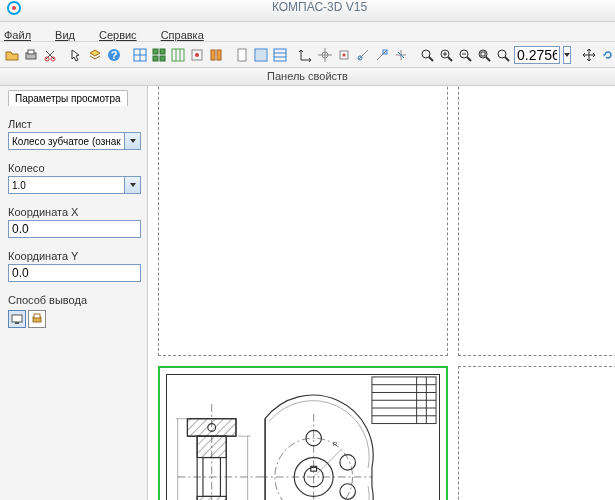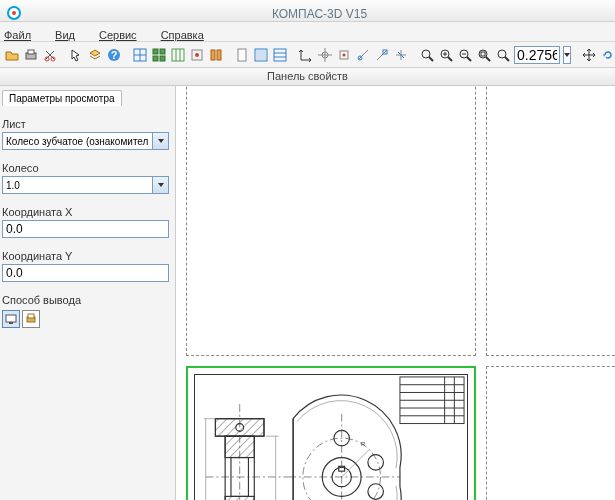--- a/index.html
+++ b/index.html
@@ -1,36 +1,36 @@
 <!DOCTYPE html>
 <html><head>
 <meta charset="utf-8">
 <style>
 * { box-sizing: border-box; margin: 0; padding: 0; font-family: Tahoma, sans-serif; font-size: 11px; }
 body { width: 615px; height: 500px; background: #fff; color: #000; overflow: hidden; position: relative; }
 
-.titlebar { height: 22px; background: linear-gradient(#fdfdfd,#eaeaea); border-bottom: 1px solid #d0d0d0; display: flex; align-items: flex-end; padding: 0 6px; }
+.titlebar { height: 22px; background: linear-gradient(#fdfdfd,#eaeaea); border-bottom: 1px solid #d0d0d0; display: flex; align-items: flex-start; padding: 0 6px; }
 .titlebar .app-icon { width: 16px; height: 16px; margin-right: 8px; display:flex; align-items:center; justify-content:center;}
 .titlebar .title { flex: 1; text-align: center; color: #678; font-size: 12px; }
 
 .menubar { height: 20px; display: flex; align-items: flex-end; padding: 0 4px; gap: 24px; background: #f4f4f4; border-bottom: 1px solid #d8d8d8; }
 .menubar span { color: #333; cursor: default; }
 .menubar span u { text-decoration: underline; }
 
 .toolbar { height: 26px; background: #f4f4f4; border-bottom: 1px solid #d0d0d0; display: flex; align-items: center; padding: 0 4px; gap: 3px; }
 .tbtn { width: 20px; height: 20px; border: 1px solid transparent; display:flex; align-items:center; justify-content:center; border-radius:2px;}
 .tsep { width:1px; height:18px; background:#ccc; margin:0 2px;}
 .tinput { width:46px; height:18px; border:1px solid #7a9ac0; background:#fff; font-size:14px; padding:0 2px; text-align:right;}
 .tcombo { width:14px; height:18px; border:1px solid #7a9ac0; background:#fff; display:flex; align-items:center; justify-content:center;}
 .arrow-down { width:0;height:0;border-left:3px solid transparent;border-right:3px solid transparent;border-top:4px solid #333;}
 
 .panelbar { height: 18px; background: linear-gradient(#f9f9f9,#e8e8e8); border-bottom: 1px solid #ccc; padding: 2px 6px; color:#444;text-align:center;}
 
 .workarea { display:flex; height: calc(500px - 22px - 20px - 26px - 18px); }
-.side { width: 176px; background:#f4f4f4; border-right:1px solid #ccc; padding:4px 6px 0 2px; }
+.side { width: 148px; background:#f4f4f4; border-right:1px solid #ccc; padding:4px 6px 0 8px; }
 .tab { display:inline-block; background:#fff; border:1px solid #bbb; border-bottom:none; padding:2px 6px; font-size:10px; border-radius:2px 2px 0 0;}
 .grp { margin-top:12px; }
 .grp label { display:block; color:#333; margin-bottom:2px;}
 .combo { display:flex; }
 .combo input { flex:1; height:18px; border:1px solid #7a9ac0; background:#fff; padding:0 3px; font-size:10px; min-width:0;}
 .combo .dd { width:16px; height:18px; border:1px solid #7a9ac0; border-left:none; background:linear-gradient(#eaf2fb,#cfe0f2); display:flex; align-items:center; justify-content:center;}
 .txt { width:100%; height:18px; border:1px solid #7a9ac0; background:#fff; padding:0 3px; font-size:12px;}
 .iconrow { display:flex; gap:2px; margin-top:4px;}
 .iconbtn { width:18px; height:18px; border:1px solid #888; background:#fff; display:flex; align-items:center; justify-content:center;}
 .iconbtn.sel { background:#d8e6f5; border-color:#5a86b8;}

